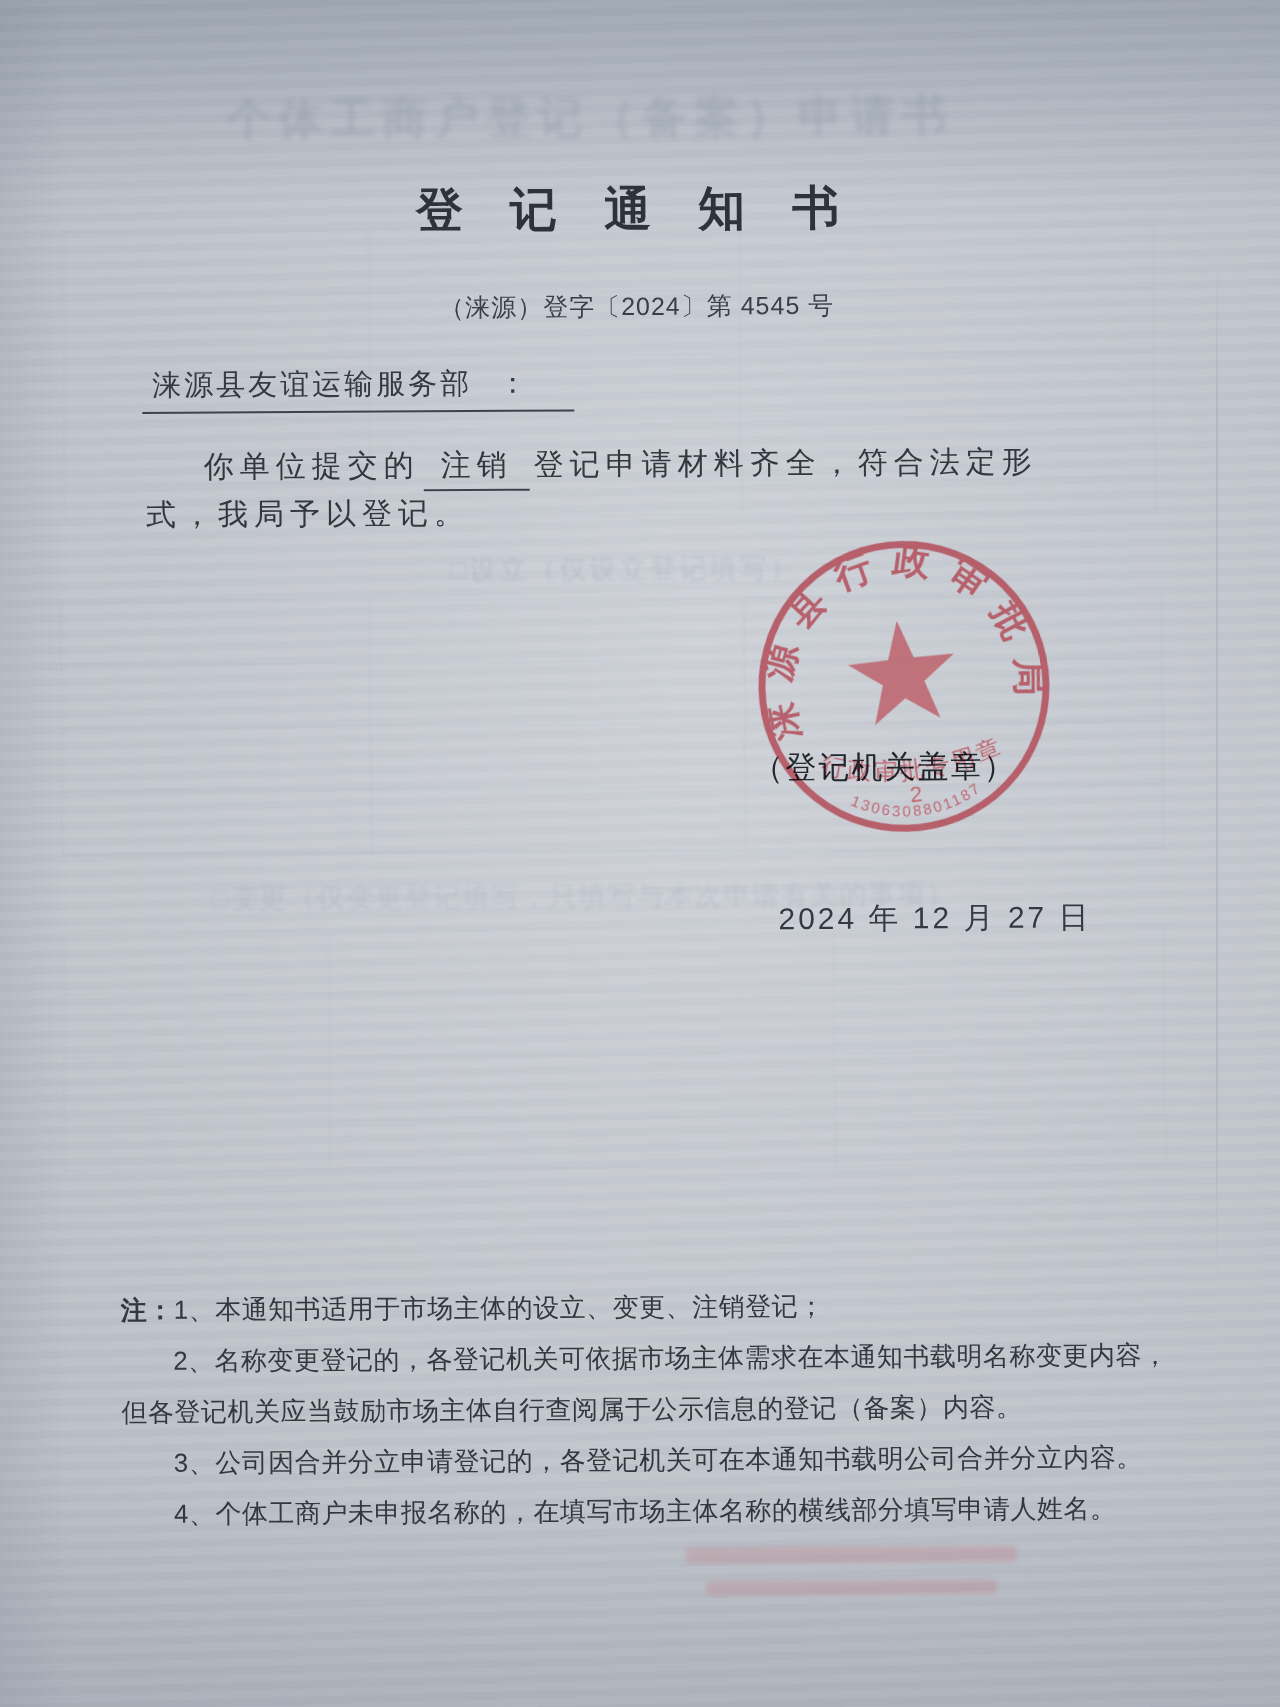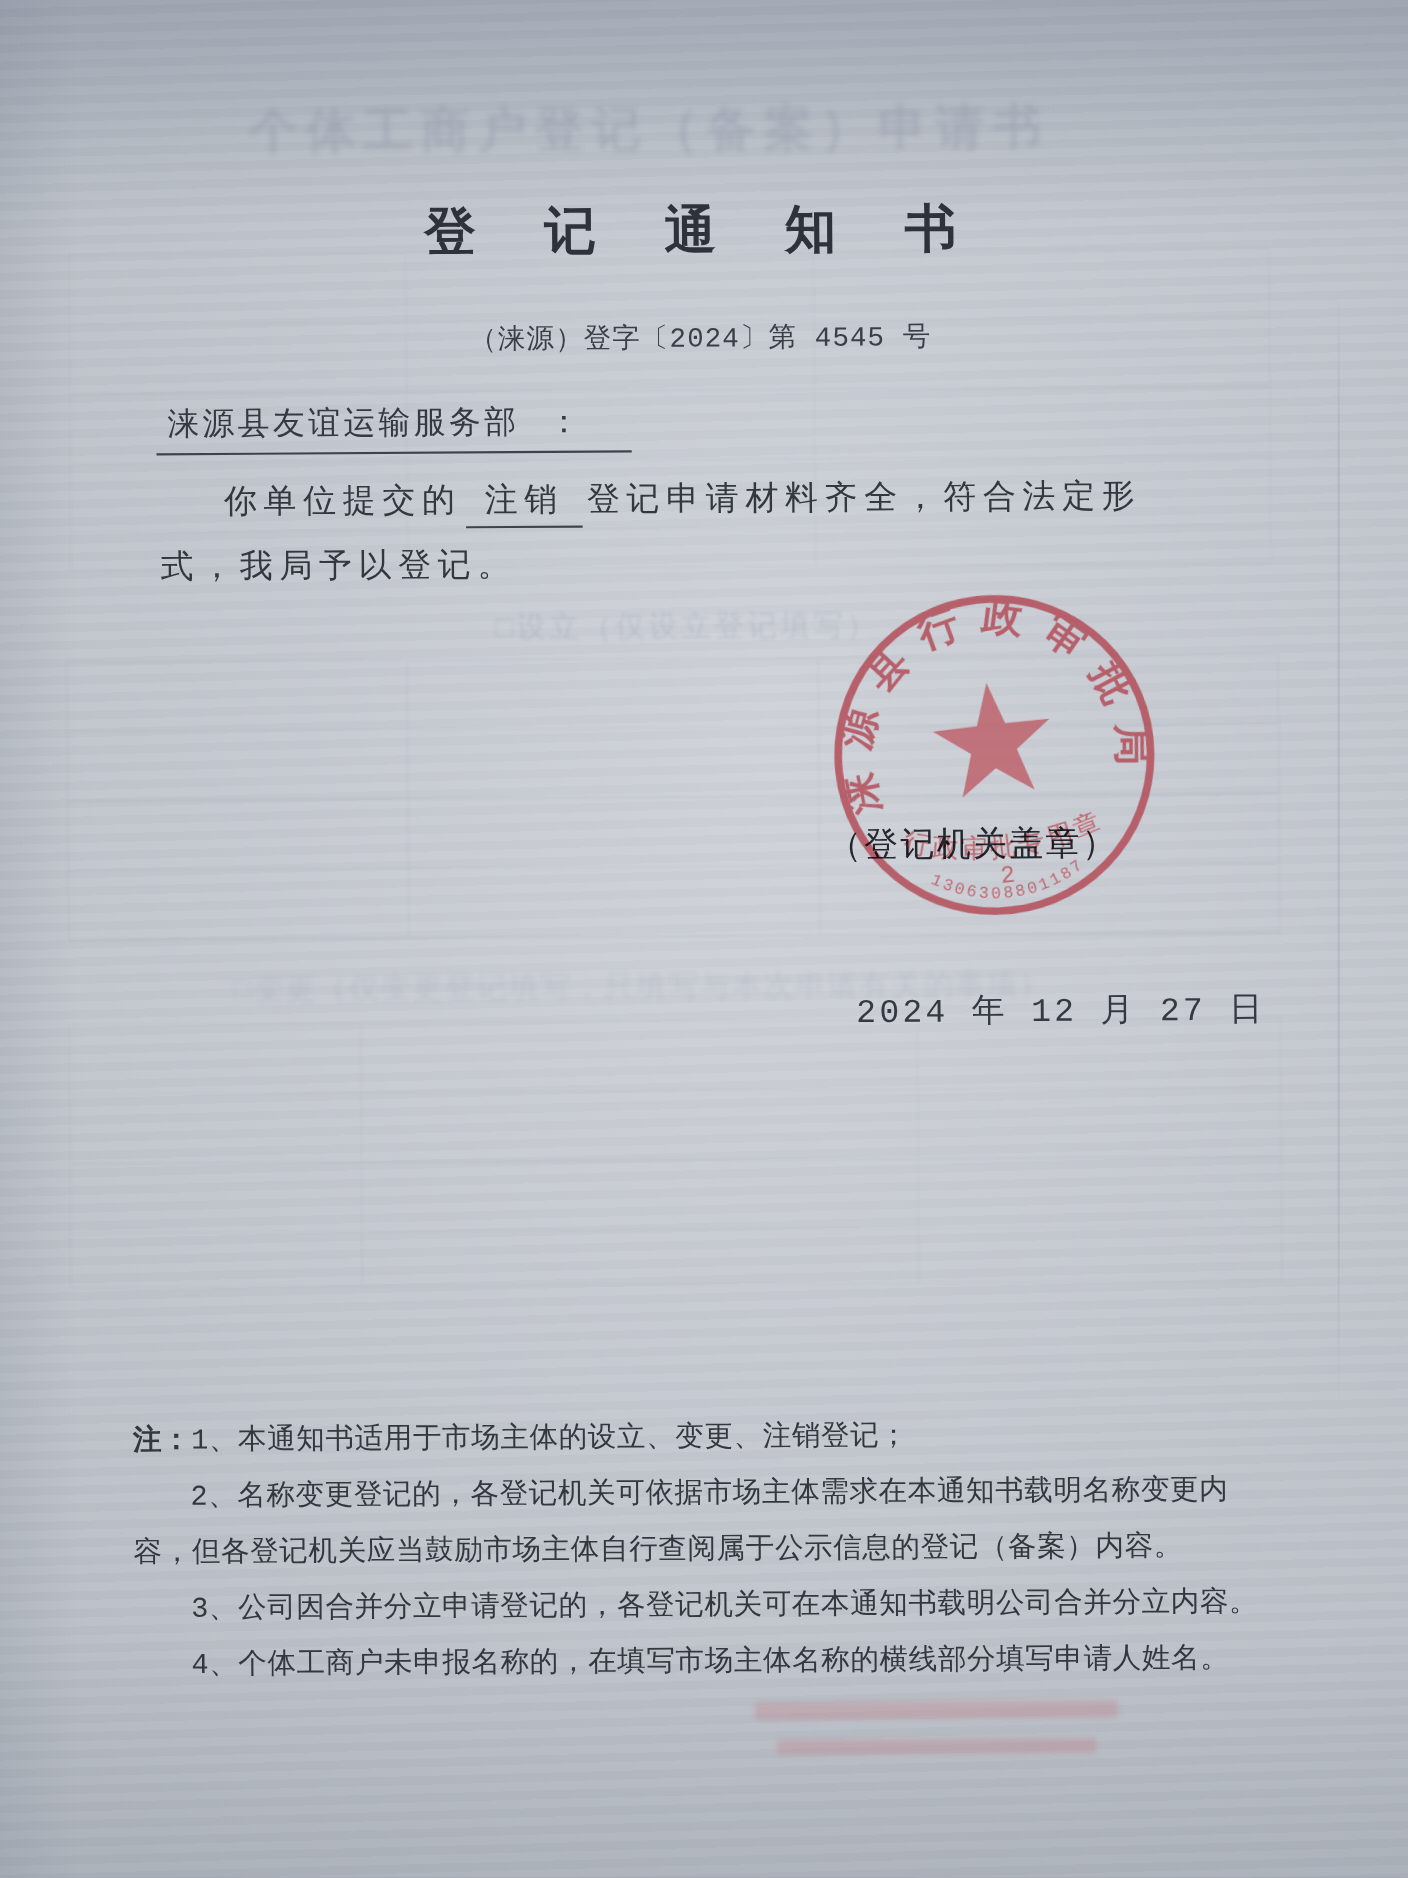--- a/index.html
+++ b/index.html
@@ -1,18 +1,18 @@
 <!DOCTYPE html>
 <html><head>
 <meta charset="utf-8">
 <style>
   html,body{margin:0;padding:0;background:#9aa0ab;}
   .photo{
     position:relative;width:1280px;height:1707px;overflow:hidden;
-    font-family:Liberation Mono, monospace;
+    font-family:Liberation Sans, sans-serif;
     background:
       linear-gradient(180deg, rgba(110,120,136,.30) 0px, rgba(110,120,136,.10) 120px, rgba(110,120,136,0) 200px),
       linear-gradient(0deg, rgba(100,110,125,.16) 0px, rgba(100,110,125,0) 230px),
       linear-gradient(90deg, rgba(100,110,125,.12) 0px, rgba(100,110,125,0) 70px),
       radial-gradient(ellipse at 55% 38%, rgba(255,255,255,.07) 0%, rgba(70,80,95,.12) 90%),
       linear-gradient(180deg,#bcc2cb 0%, #c9cdd4 14%, #cdd1d7 55%, #c7cbd2 100%);
   }
   .texture{position:absolute;inset:0;pointer-events:none;
     background:repeating-linear-gradient(178.5deg, rgba(255,255,255,.028) 0 8px, rgba(90,100,115,.028) 8px 16px);}
   .edge-line{position:absolute;top:260px;bottom:420px;left:1216px;width:2px;
@@ -37,21 +37,21 @@
     font-size:47px;font-weight:600;letter-spacing:17px;color:#2e333b;}
   .doc-number{position:absolute;top:290px;left:0;right:0;text-align:center;
     font-size:25px;letter-spacing:1px;color:#3a3f47;}
   .addressee{position:absolute;top:363px;left:145px;font-size:29px;}
   .addressee .u-wrap{display:inline-block;border-bottom:2.5px solid #3e434b;
     padding:0 44px 6px 10px;letter-spacing:3px;}
   .addressee .colon{margin-left:26px;}
   .body-line{position:absolute;font-size:30px;letter-spacing:6px;color:#33383f;}
   .l1{top:428px;left:206px;}
   .l2{top:492px;left:148px;}
-  .u-fill{display:inline-block;border-bottom:2.5px solid #3e434b;padding:0 17px 3px 17px;margin:5px 4px;}
+  .u-fill{display:inline-block;border-bottom:2.5px solid #3e434b;padding:0 17px 3px 17px;margin:16px 4px;}
 
   .seal-caption{position:absolute;top:748px;left:753px;font-size:31px;letter-spacing:2px;
     color:#23272e;z-index:5;mix-blend-mode:multiply;}
   .date-line{position:absolute;top:900px;left:778px;font-size:30px;letter-spacing:3px;z-index:5;}
 
   .seal{position:absolute;top:528px;left:745px;width:320px;height:320px;z-index:3;
     opacity:.85;mix-blend-mode:multiply;filter:blur(.4px);transform:rotate(-6deg);}
 
   .notes{position:absolute;top:1282px;left:118px;width:1048px;font-size:26px;
     line-height:51px;color:#33383f;letter-spacing:.5px;}

